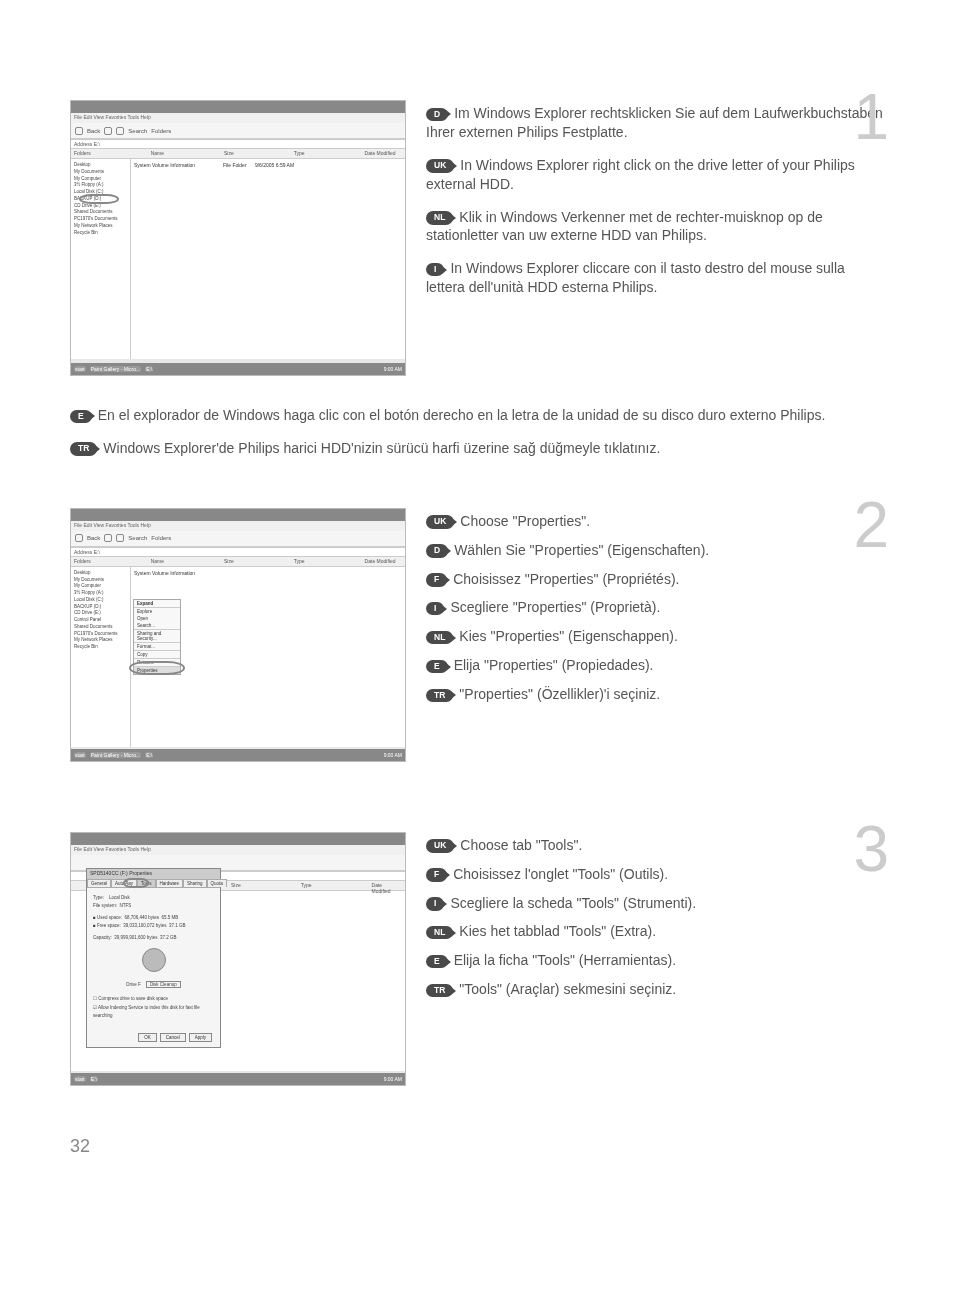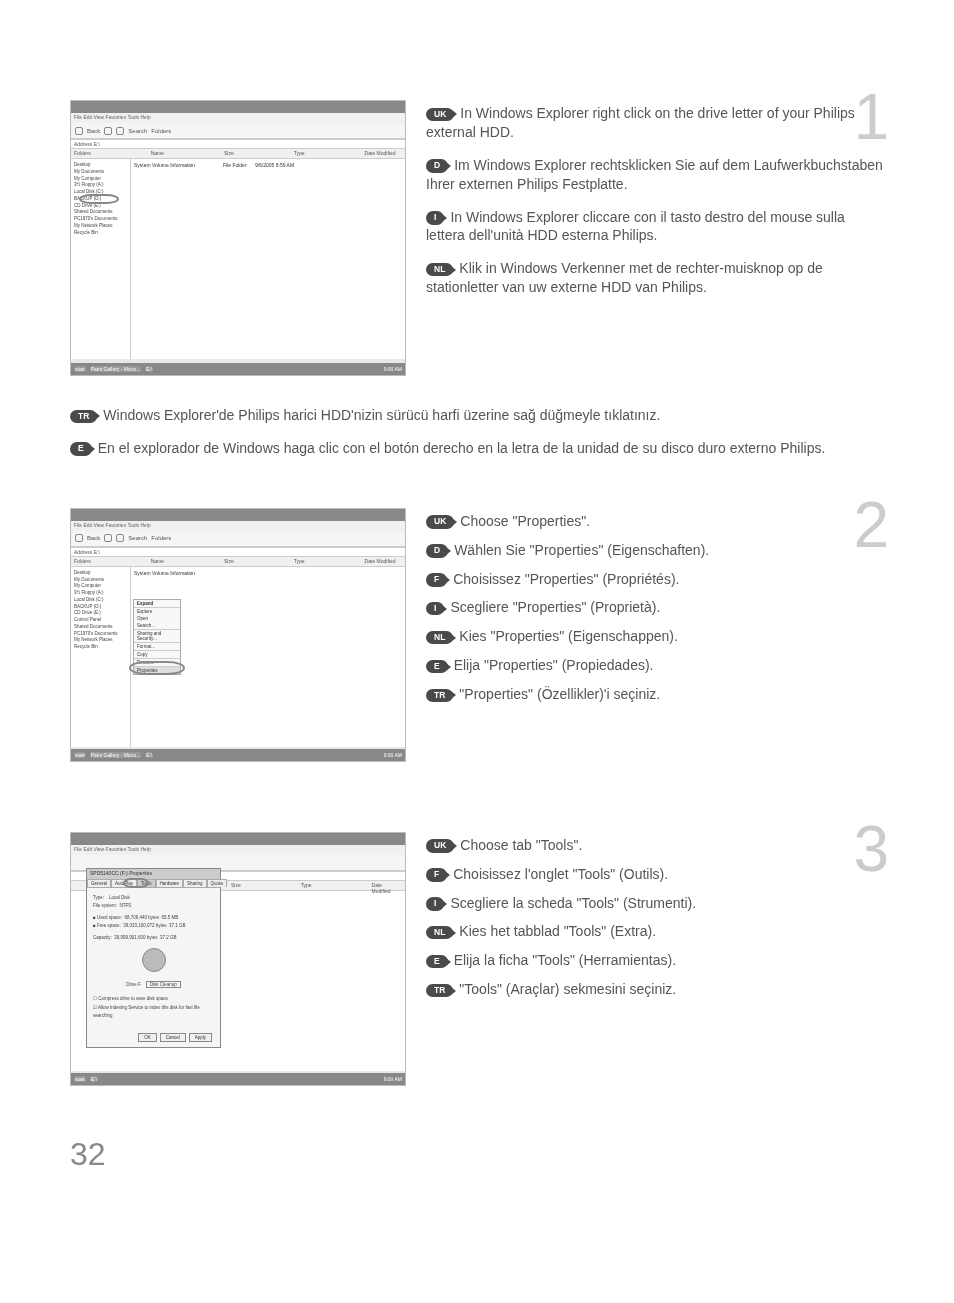--- a/index.html
+++ b/index.html
@@ -227,21 +227,21 @@
       margin-bottom: 10px;
     }
     .below-instructions {
       margin-top: 10px;
       margin-bottom: 50px;
     }
     .below-instructions .instruction-line {
       margin-bottom: 14px;
     }
     .page-number {
-      font-size: 32px;
+      font-size: 18px;
       color: #888;
       margin-top: 50px;
       font-weight: 300;
     }
     .toolbar-icon {
       display: inline-block;
       width: 8px;
       height: 8px;
       border: 1px solid #888;
       border-radius: 2px;
@@ -297,31 +297,31 @@
       </div>
     </div>
     <div class="taskbar">
       <span class="highlight-item">start</span>
       <span class="highlight-item">Paint Gallery - Micro...</span>
       <span class="highlight-item">E:\</span>
       <span style="margin-left:auto">9:00 AM</span>
     </div>
   </div>
   <div class="instructions">
+    <div class="instruction-line"><span class="lang-badge">D</span><span>Im Windows Explorer rechtsklicken Sie auf dem Laufwerkbuchstaben Ihrer externen Philips Festplatte.</span></div>
     <div class="instruction-line"><span class="lang-badge">UK</span><span>In Windows Explorer right click on the drive letter of your Philips external HDD.</span></div>
-    <div class="instruction-line"><span class="lang-badge">D</span><span>Im Windows Explorer rechtsklicken Sie auf dem Laufwerkbuchstaben Ihrer externen Philips Festplatte.</span></div>
+    <div class="instruction-line"><span class="lang-badge">NL</span><span>Klik in Windows Verkenner met de rechter-muisknop op de stationletter van uw externe HDD van Philips.</span></div>
     <div class="instruction-line"><span class="lang-badge">I</span><span>In Windows Explorer cliccare con il tasto destro del mouse sulla lettera dell'unità HDD esterna Philips.</span></div>
-    <div class="instruction-line"><span class="lang-badge">NL</span><span>Klik in Windows Verkenner met de rechter-muisknop op de stationletter van uw externe HDD van Philips.</span></div>
   </div>
   <div class="big-step-number">1</div>
 </div>
 
 <div class="below-instructions">
+  <div class="instruction-line"><span class="lang-badge">E</span><span>En el explorador de Windows haga clic con el botón derecho en la letra de la unidad de su disco duro externo Philips.</span></div>
   <div class="instruction-line"><span class="lang-badge">TR</span><span>Windows Explorer'de Philips harici HDD'nizin sürücü harfi üzerine sağ düğmeyle tıklatınız.</span></div>
-  <div class="instruction-line"><span class="lang-badge">E</span><span>En el explorador de Windows haga clic con el botón derecho en la letra de la unidad de su disco duro externo Philips.</span></div>
 </div>
 
 <div class="step-block" style="margin-bottom:70px;">
   <div class="screenshot-placeholder" style="height:254px;">
     <div class="titlebar"></div>
     <div class="menubar">File   Edit   View   Favorites   Tools   Help</div>
     <div class="toolbar">
       <span class="toolbar-icon"></span>
       <span>Back</span>
       <span class="toolbar-icon"></span>

